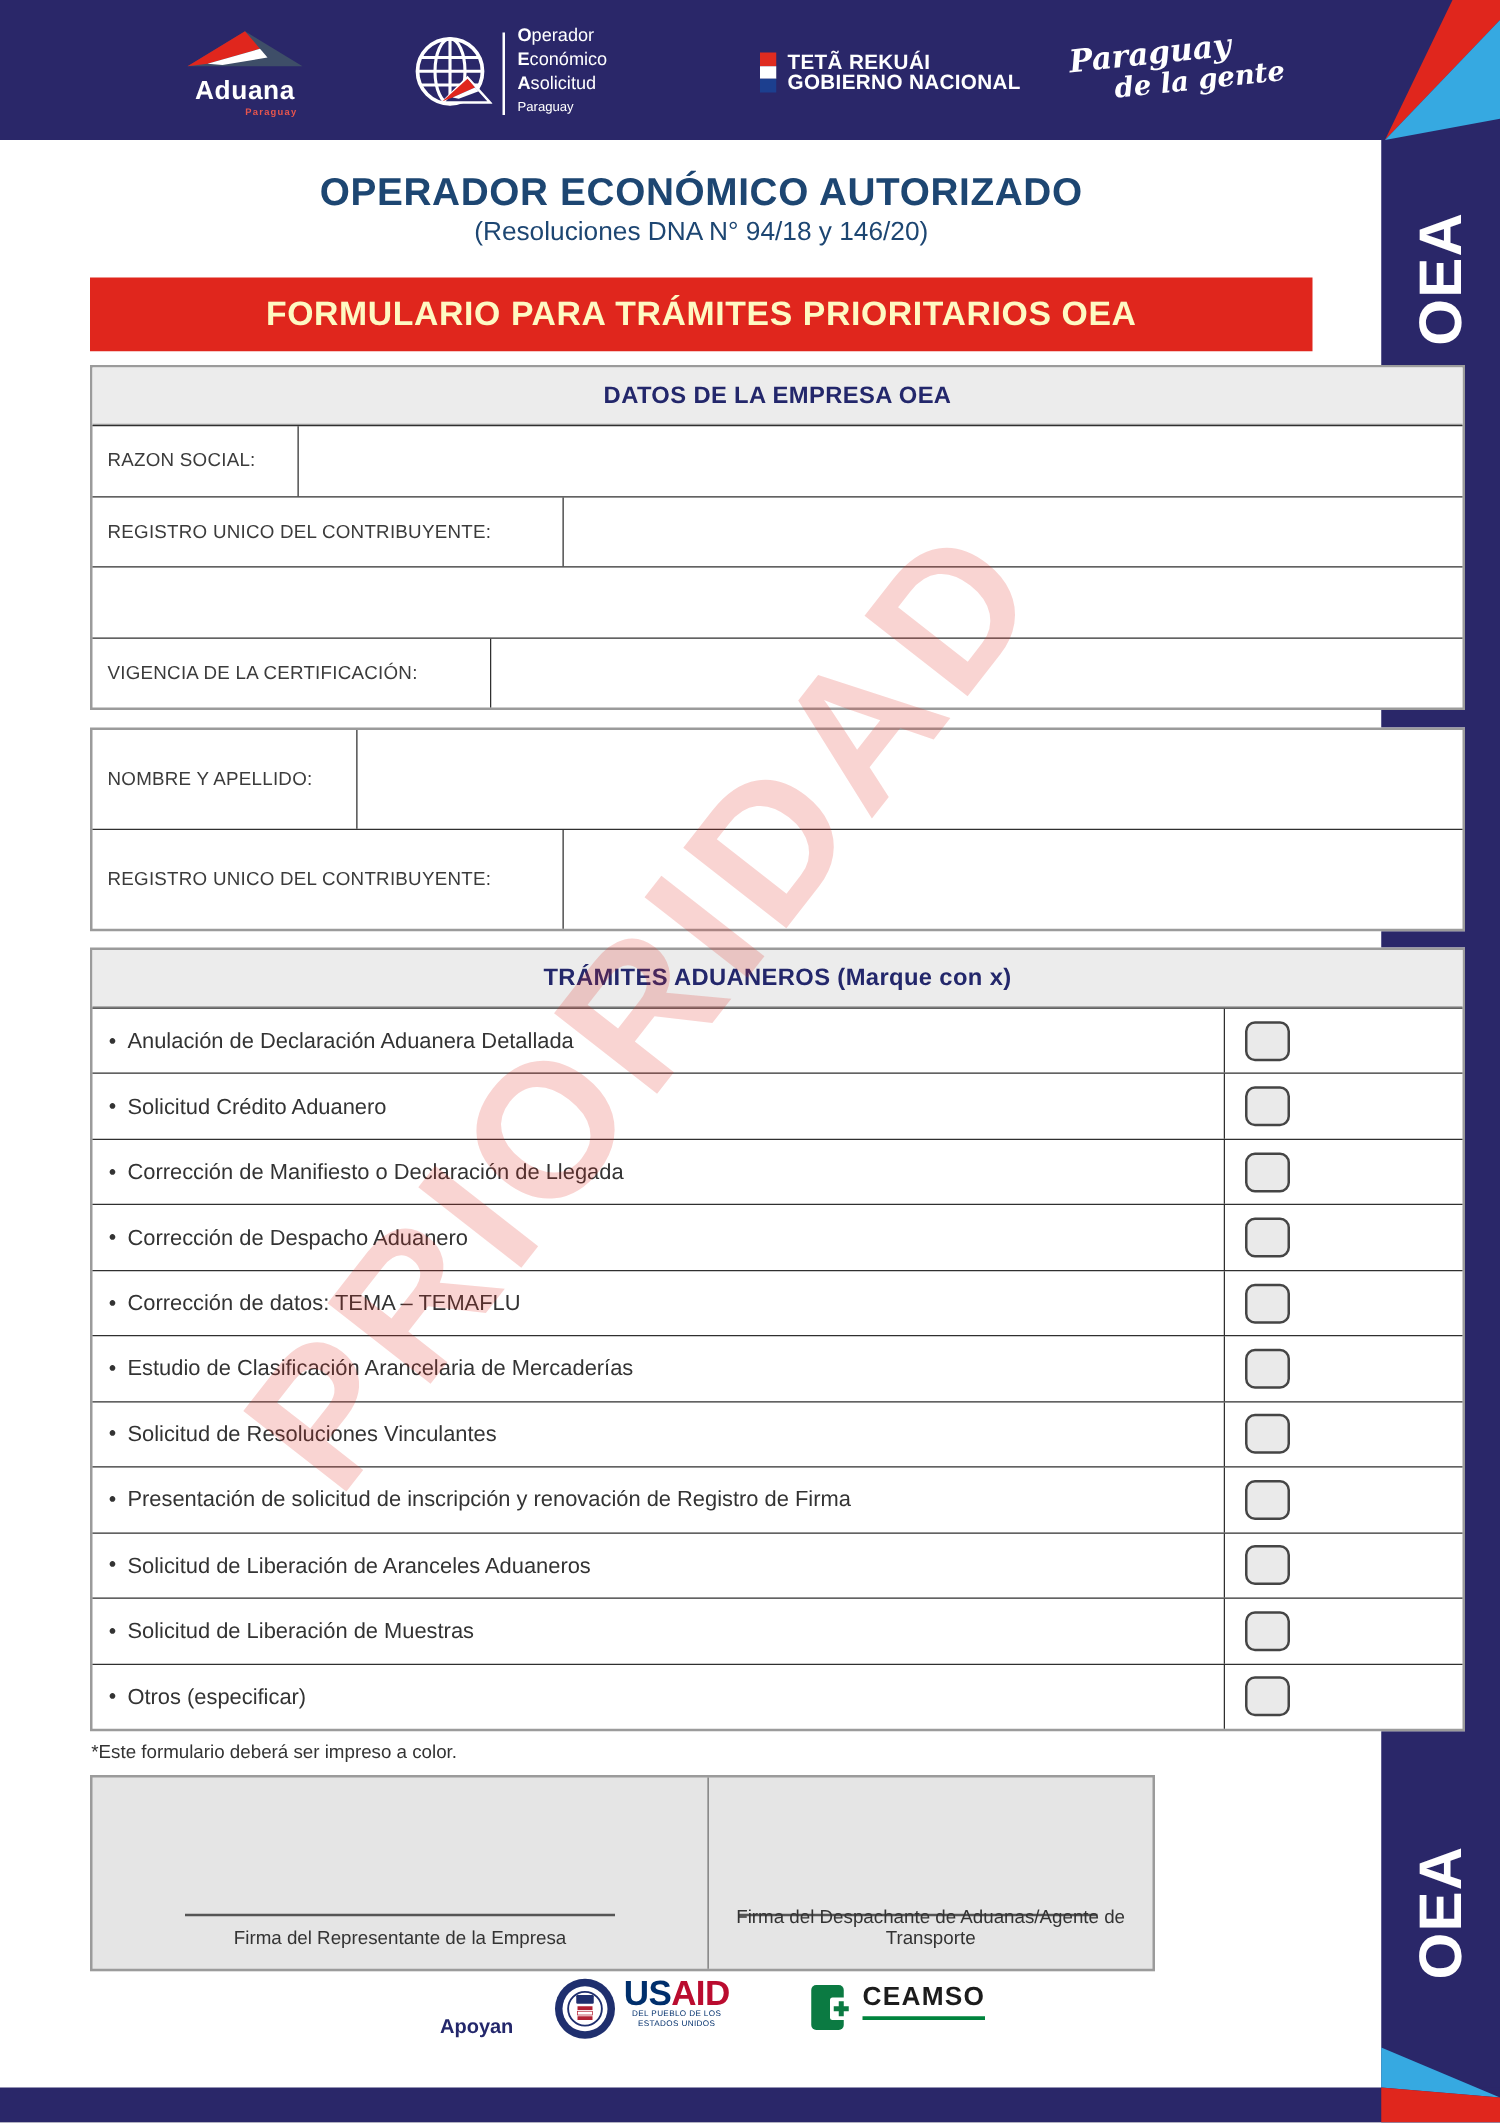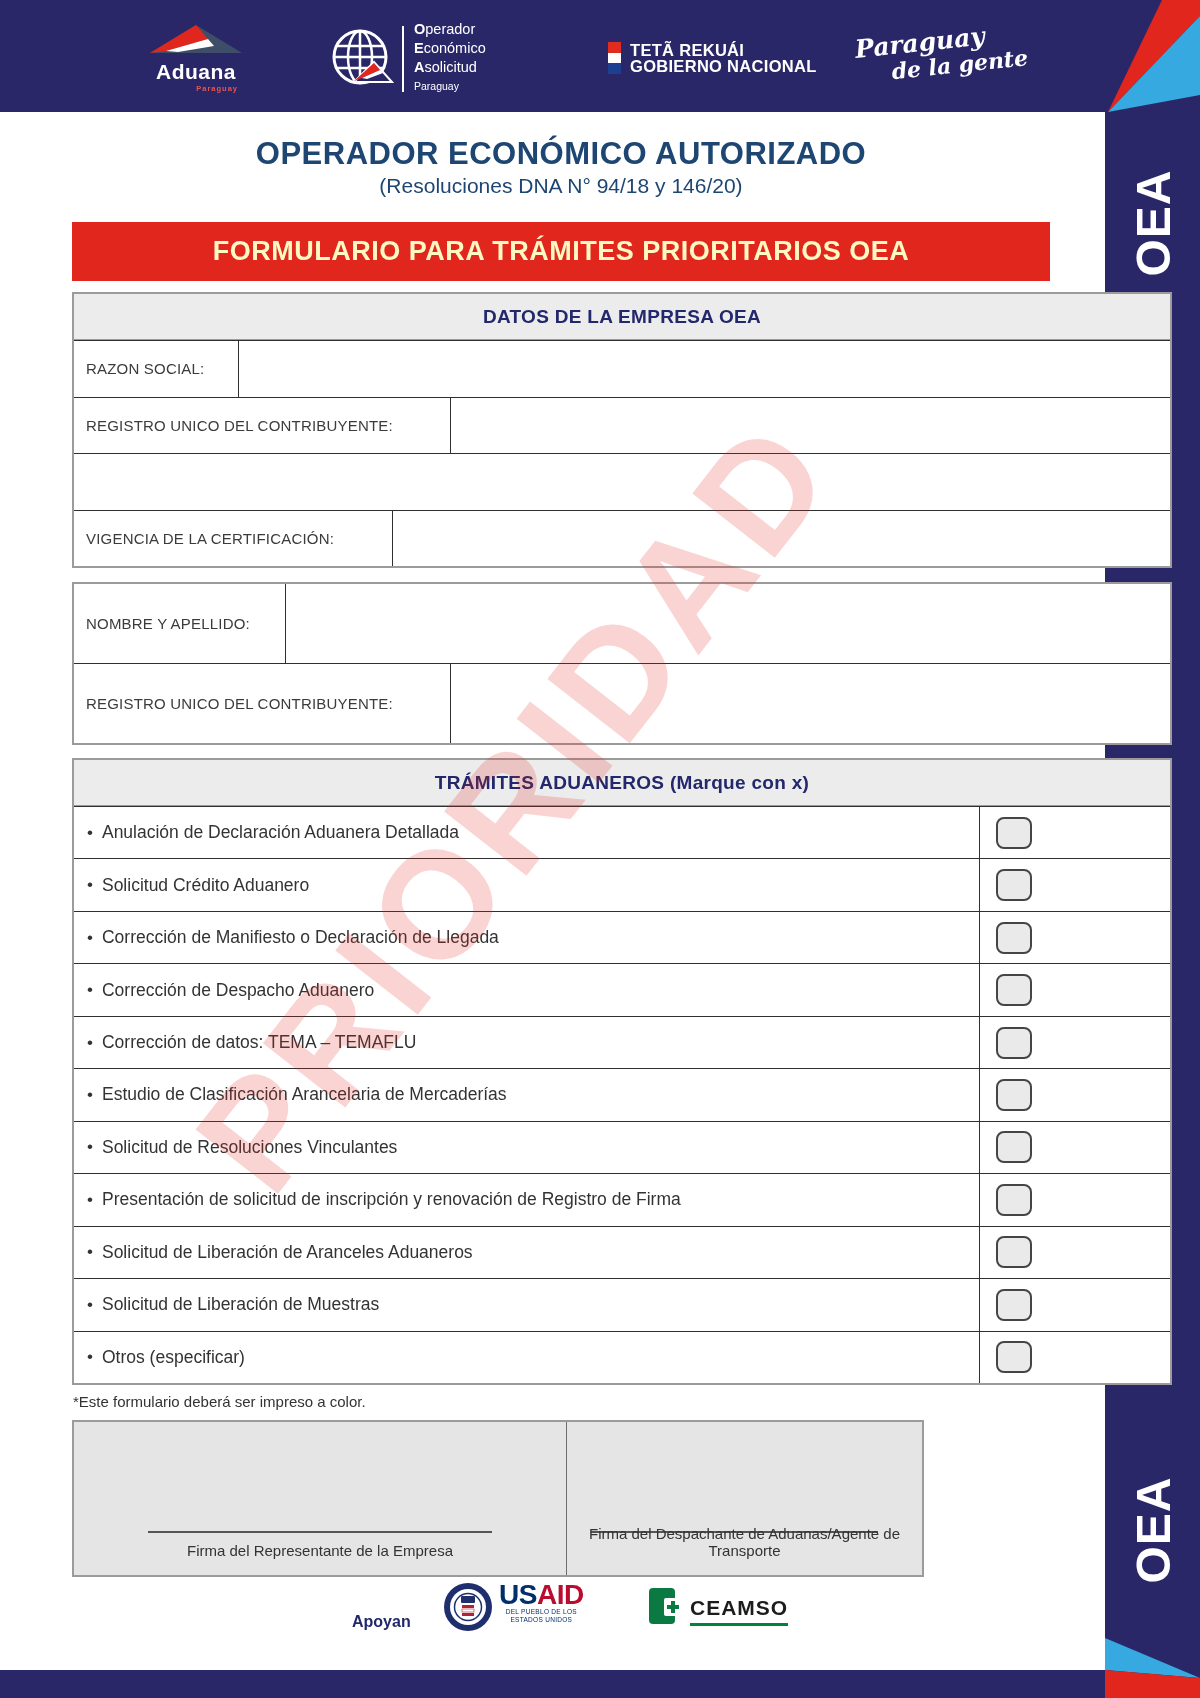--- a/index.html
+++ b/index.html
@@ -88,21 +88,21 @@
   .sigcell.right .sigline{left:24px;right:44px;}
   .siglabel{position:absolute;bottom:16px;left:0;right:0;text-align:center;font-size:15px;color:#333;}
 
   
   .apoyan{position:absolute;left:352px;top:1613px;font-size:16px;font-weight:bold;color:var(--indigo);}
   .usaid{position:absolute;left:443px;top:1582px;display:flex;align-items:flex-start;}
   .usaid-text{margin-left:6px;}
   .usaid-word{font-size:28px;font-weight:bold;letter-spacing:-.5px;line-height:26px;}
   .usaid-word .us{color:#002F6C;} .usaid-word .aid{color:#BA0C2F;}
   .usaid-tag{font-size:6.5px;color:#002F6C;text-align:center;line-height:8px;letter-spacing:.3px;}
-  .ceamso{position:absolute;left:648px;top:1586px;display:flex;align-items:flex-end;}
+  .ceamso{position:absolute;left:648px;top:1586px;display:flex;align-items:flex-start;}
   .ceamso-text{margin-left:6px;border-bottom:3px solid #00843D;padding-bottom:3px;}
   .ceamso-word{font-size:21px;font-weight:bold;color:#1C1C1C;letter-spacing:1px;}
 
   
   .watermark{position:absolute;left:515px;top:805px;transform:translate(-50%,-50%) rotate(-52deg);
     font-size:152px;font-weight:bold;letter-spacing:8px;color:rgba(224,38,29,0.20);white-space:nowrap;pointer-events:none;}
 </style>
 </head>
 <body>
 

